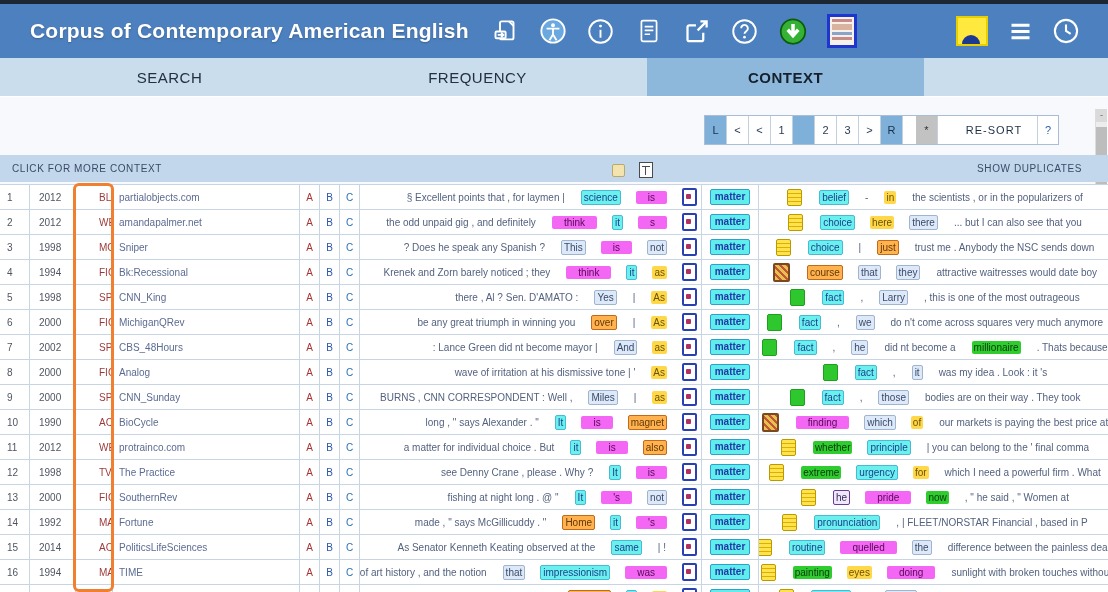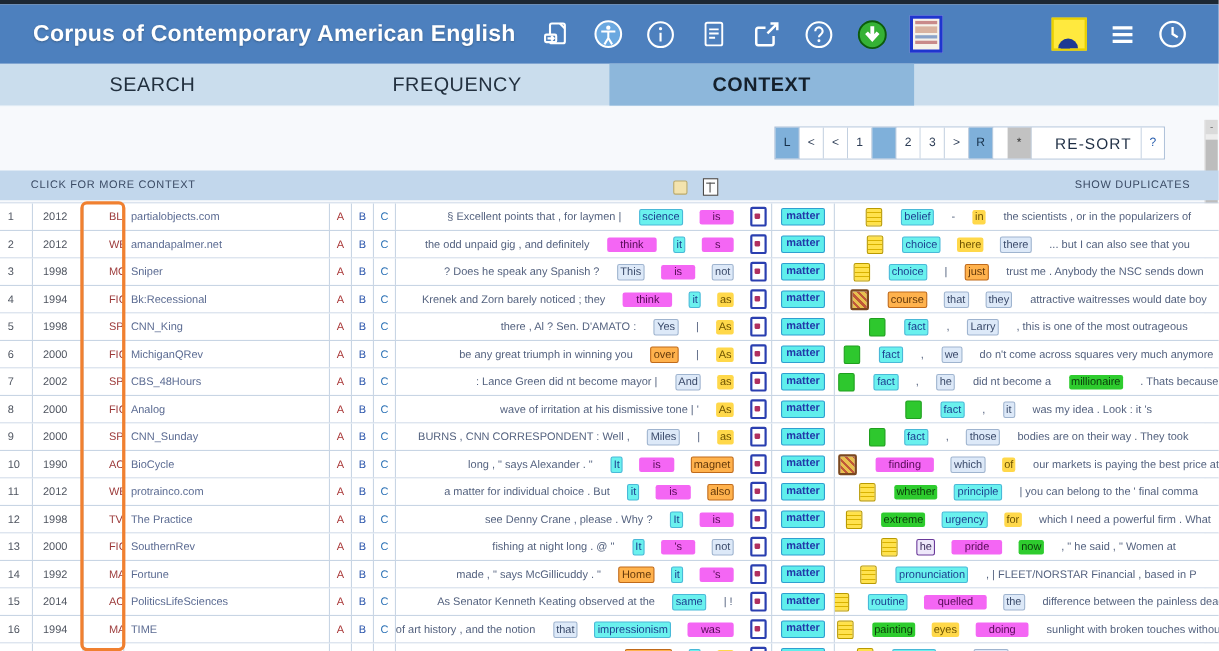--- a/index.html
+++ b/index.html
@@ -16,40 +16,40 @@
   .thumbbox{width:30px;height:34px;border:3px solid #1f35cf;background:#f6f2ea;display:flex;flex-direction:column;gap:2px;padding:2px;box-sizing:border-box;}
   .thumbbox .tl{height:3px;background:#c98a8a;}
   .thumbbox .tl2{height:3px;background:#8aa3c9;}
   .thumbbox .tl3{height:6px;background:#d9b3a0;}
   .userbox{width:28px;height:26px;background:#ffe93e;border:2px solid #e8cf00;display:flex;align-items:flex-end;justify-content:center;overflow:hidden;}
   .userhead{width:9px;height:9px;border-radius:50%;background:#1d3a93;position:relative;top:3px;}
   .userbody{width:18px;height:9px;border-radius:9px 9px 0 0;background:#1d3a93;margin-left:-11px;}
 
   
   .tabs{position:absolute;left:0;top:58px;width:1108px;height:38px;display:flex;background:#cadded;border-bottom:1px solid #ffffff;}
-  .tab{width:277px;display:flex;align-items:center;justify-content:center;font-size:18px;color:#22303f;letter-spacing:.5px;cursor:pointer;}
+  .tab{width:277px;display:flex;align-items:center;justify-content:center;font-size:15px;color:#22303f;letter-spacing:.5px;cursor:pointer;margin-left:31px;}
   .tab.active{background:#8db7db;font-weight:700;color:#14202c;}
 
   
   .pagerbar{position:absolute;top:115px;left:704px;height:28px;display:flex;align-items:stretch;background:#ffffff;border:1px solid #a9bdd6;}
   .pg{width:21px;display:flex;align-items:center;justify-content:center;font-size:11px;color:#2c3c55;border-right:1px solid #c3d0e0;cursor:pointer;background:#fff;}
   .pg.blue{background:#7fb0da;color:#16304a;}
   .pg.gray{background:#c2c2c2;color:#333;}
   .pg.spacer{width:13px;border-right:none;cursor:default;background:#fff;}
-  .pg.wide{width:86px;font-size:14px;letter-spacing:1px;color:#1e2e44;}
+  .pg.wide{width:86px;font-size:11px;letter-spacing:1px;color:#1e2e44;}
   .pg.q{width:20px;color:#2a5fae;border-right:none;}
 
   
   .scrollbar{position:absolute;right:1px;top:109px;width:11px;height:483px;background:#ededed;border-left:1px solid #dcdcdc;}
   .sb-btn{width:11px;height:13px;background:#dadada;color:#666;font-size:9px;line-height:12px;text-align:center;cursor:pointer;}
   .sb-thumb{position:absolute;left:0;top:18px;width:11px;height:58px;background:#bdbdbd;cursor:pointer;}
 
   
   .subheader{position:absolute;left:0;top:155px;width:1108px;height:27px;background:#c2d7ec;display:flex;align-items:center;font-size:10px;color:#3a4a64;letter-spacing:.6px;}
-  .sub-left{margin-left:28px;}
+  .sub-left{margin-left:12px;}
   .sub-right{margin-left:auto;margin-right:26px;}
   .sub-center{position:absolute;left:612px;top:7px;display:flex;gap:14px;align-items:center;}
   .checkbox{width:11px;height:11px;background:#f3e3ae;border:1px solid #b9a96d;border-radius:2px;cursor:pointer;}
   .gridicon{width:12px;height:14px;border:1px solid #4a4a4a;background:#fdfdfd;position:relative;cursor:pointer;}
   .gridicon:before{content:"";position:absolute;left:2px;top:3px;right:2px;height:1px;background:#4a4a4a;}
   .gridicon:after{content:"";position:absolute;left:5px;top:3px;bottom:2px;width:1px;background:#4a4a4a;}
 
   
   #rows{position:absolute;left:0;top:184px;width:1108px;border-top:1px solid #c8d5e4;}
   .t-row{display:grid;grid-template-columns:30px 46px 37px 187px 20px 20px 20px 342px 57px 349px;height:24px;border-bottom:1px solid #c8d5e4;background:#fff;}

